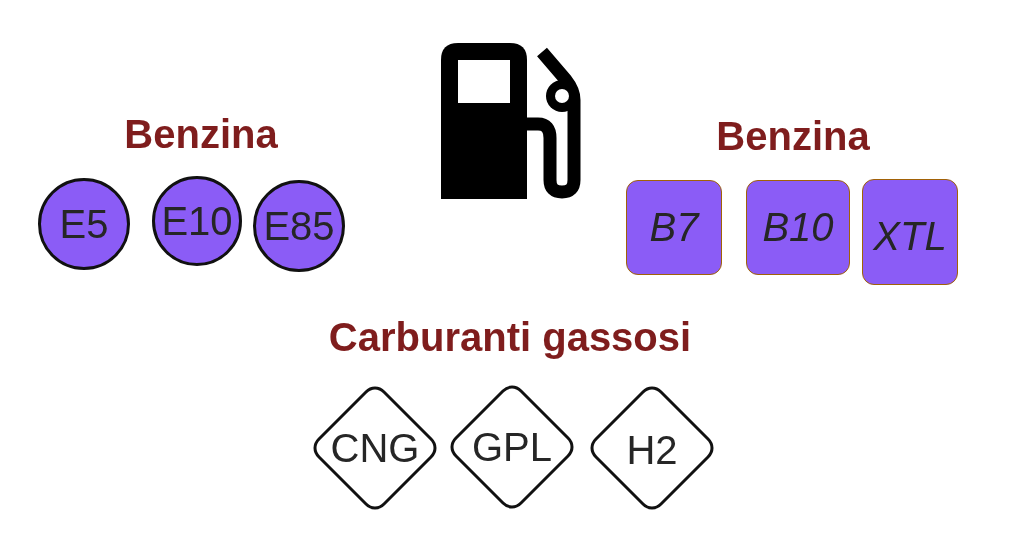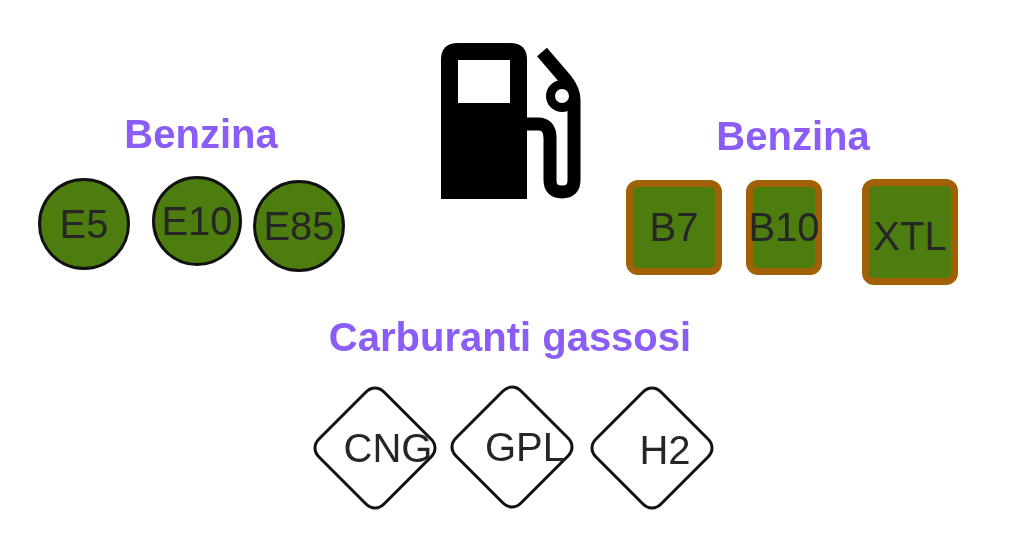--- a/index.html
+++ b/index.html
@@ -13,54 +13,55 @@
       position: relative;
       overflow: hidden;
       font-family: "Liberation Sans", sans-serif;
       color: #222222;
     }
     .heading {
       position: absolute;
       font-weight: bold;
       font-size: 40px;
       line-height: 1;
-      color: #8b5cf6;
+      color: #7f1d1d;
       white-space: nowrap;
       transform: translateX(-50%);
     }
     .badge {
       position: absolute;
       box-sizing: border-box;
       display: flex;
       align-items: center;
       justify-content: center;
       font-size: 40px;
       color: #262626;
-      background: #4d7c0f;
+      background: #8b5cf6;
     }
     .circle {
       border: 3px solid #111111;
       border-radius: 50%;
     }
     .square {
-      border: 7px solid #a16207;
+      border: 1px solid #a16207;
       border-radius: 12px;
+      font-style: italic;
     }
     .diamond-wrap {
       position: absolute;
       width: 126px;
       height: 126px;
     }
     .diamond-wrap svg {
       position: absolute;
       left: 0; top: 0;
     }
     .diamond-label {
       position: absolute;
-      left: 13px; top: 0;
+      left: 0; top: 0;
       width: 126px;
       height: 126px;
       display: flex;
       align-items: center;
       justify-content: center;
       font-size: 40px;
       color: #262626;
       text-align: center;
     }
     .pump {
@@ -96,21 +97,21 @@
 </div>
 <div class="badge circle" style="left:253px; top:180px; width:92px; height:92px;">
   <span>E85</span>
 </div>
 
 <div class="heading" style="left:793px; top:116px;">Benzina</div>
 
 <div class="badge square" style="left:626px; top:180px; width:96px; height:95px;">
   <span>B7</span>
 </div>
-<div class="badge square" style="left:746px; top:180px; width:76px; height:95px;">
+<div class="badge square" style="left:746px; top:180px; width:104px; height:95px;">
   <span>B10</span>
 </div>
 <div class="badge square" style="left:862px; top:179px; width:96px; height:106px;">
   <span style="position:relative; top:4px;">XTL</span>
 </div>
 
 <div class="heading" style="left:510px; top:317px;">Carburanti gassosi</div>
 
 <div class="diamond-wrap" style="left:312px; top:385px;">
   <svg width="126" height="126" viewBox="0 0 126 126">

